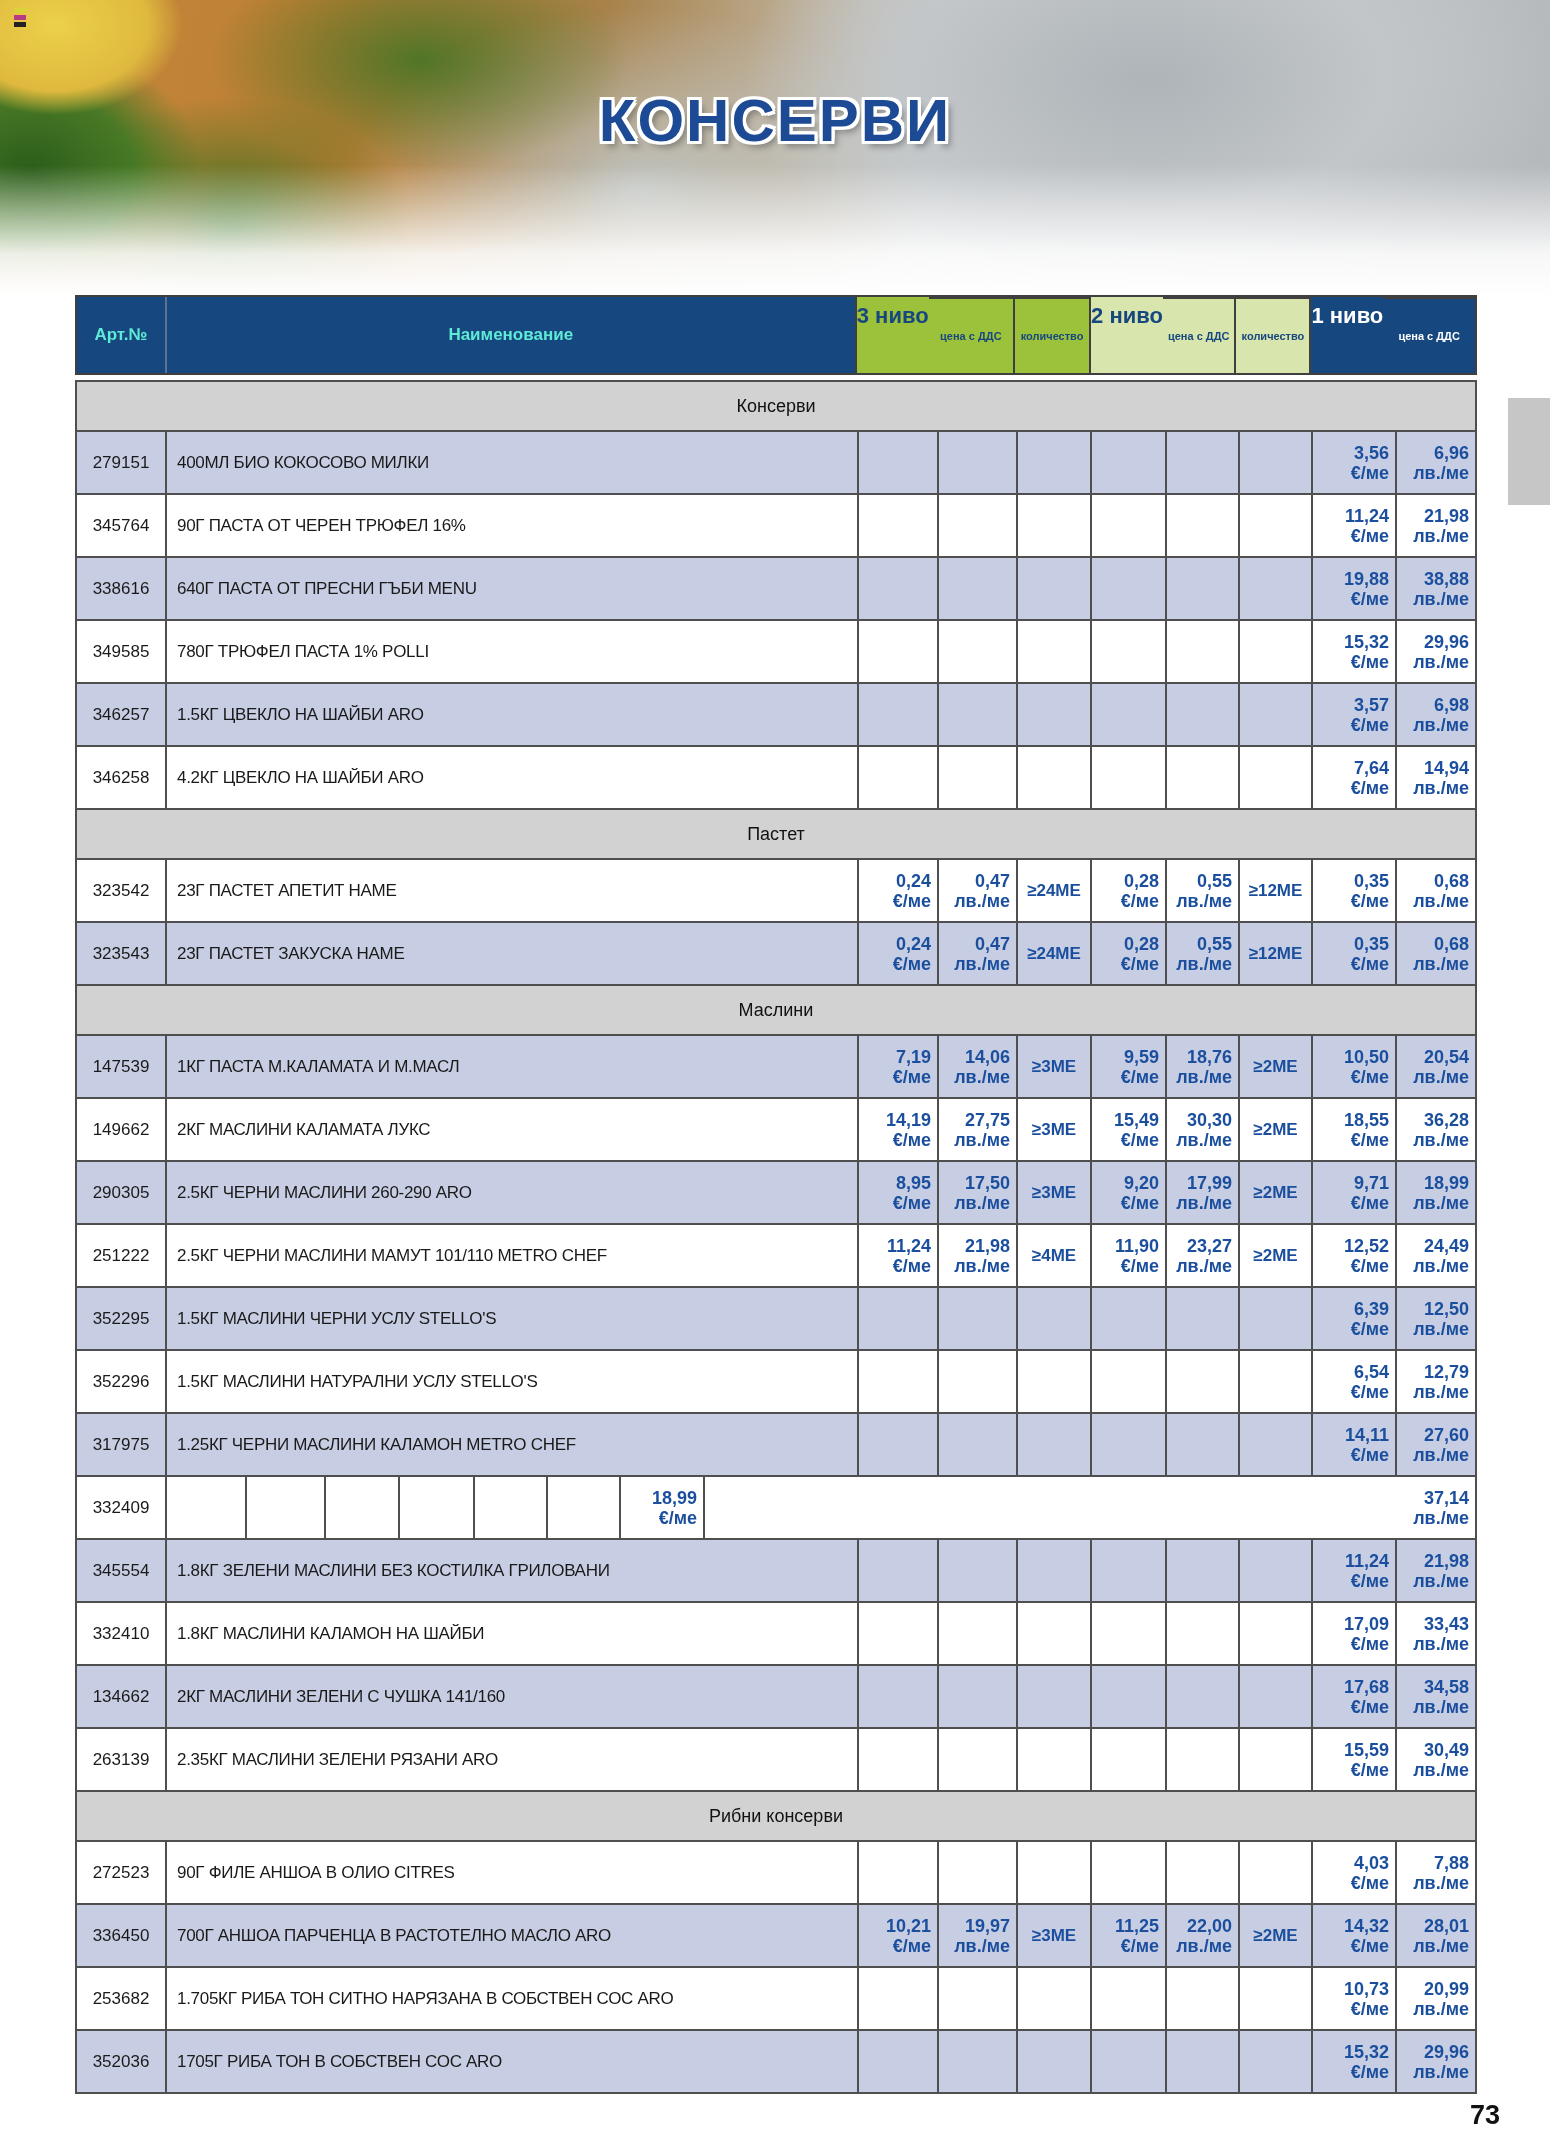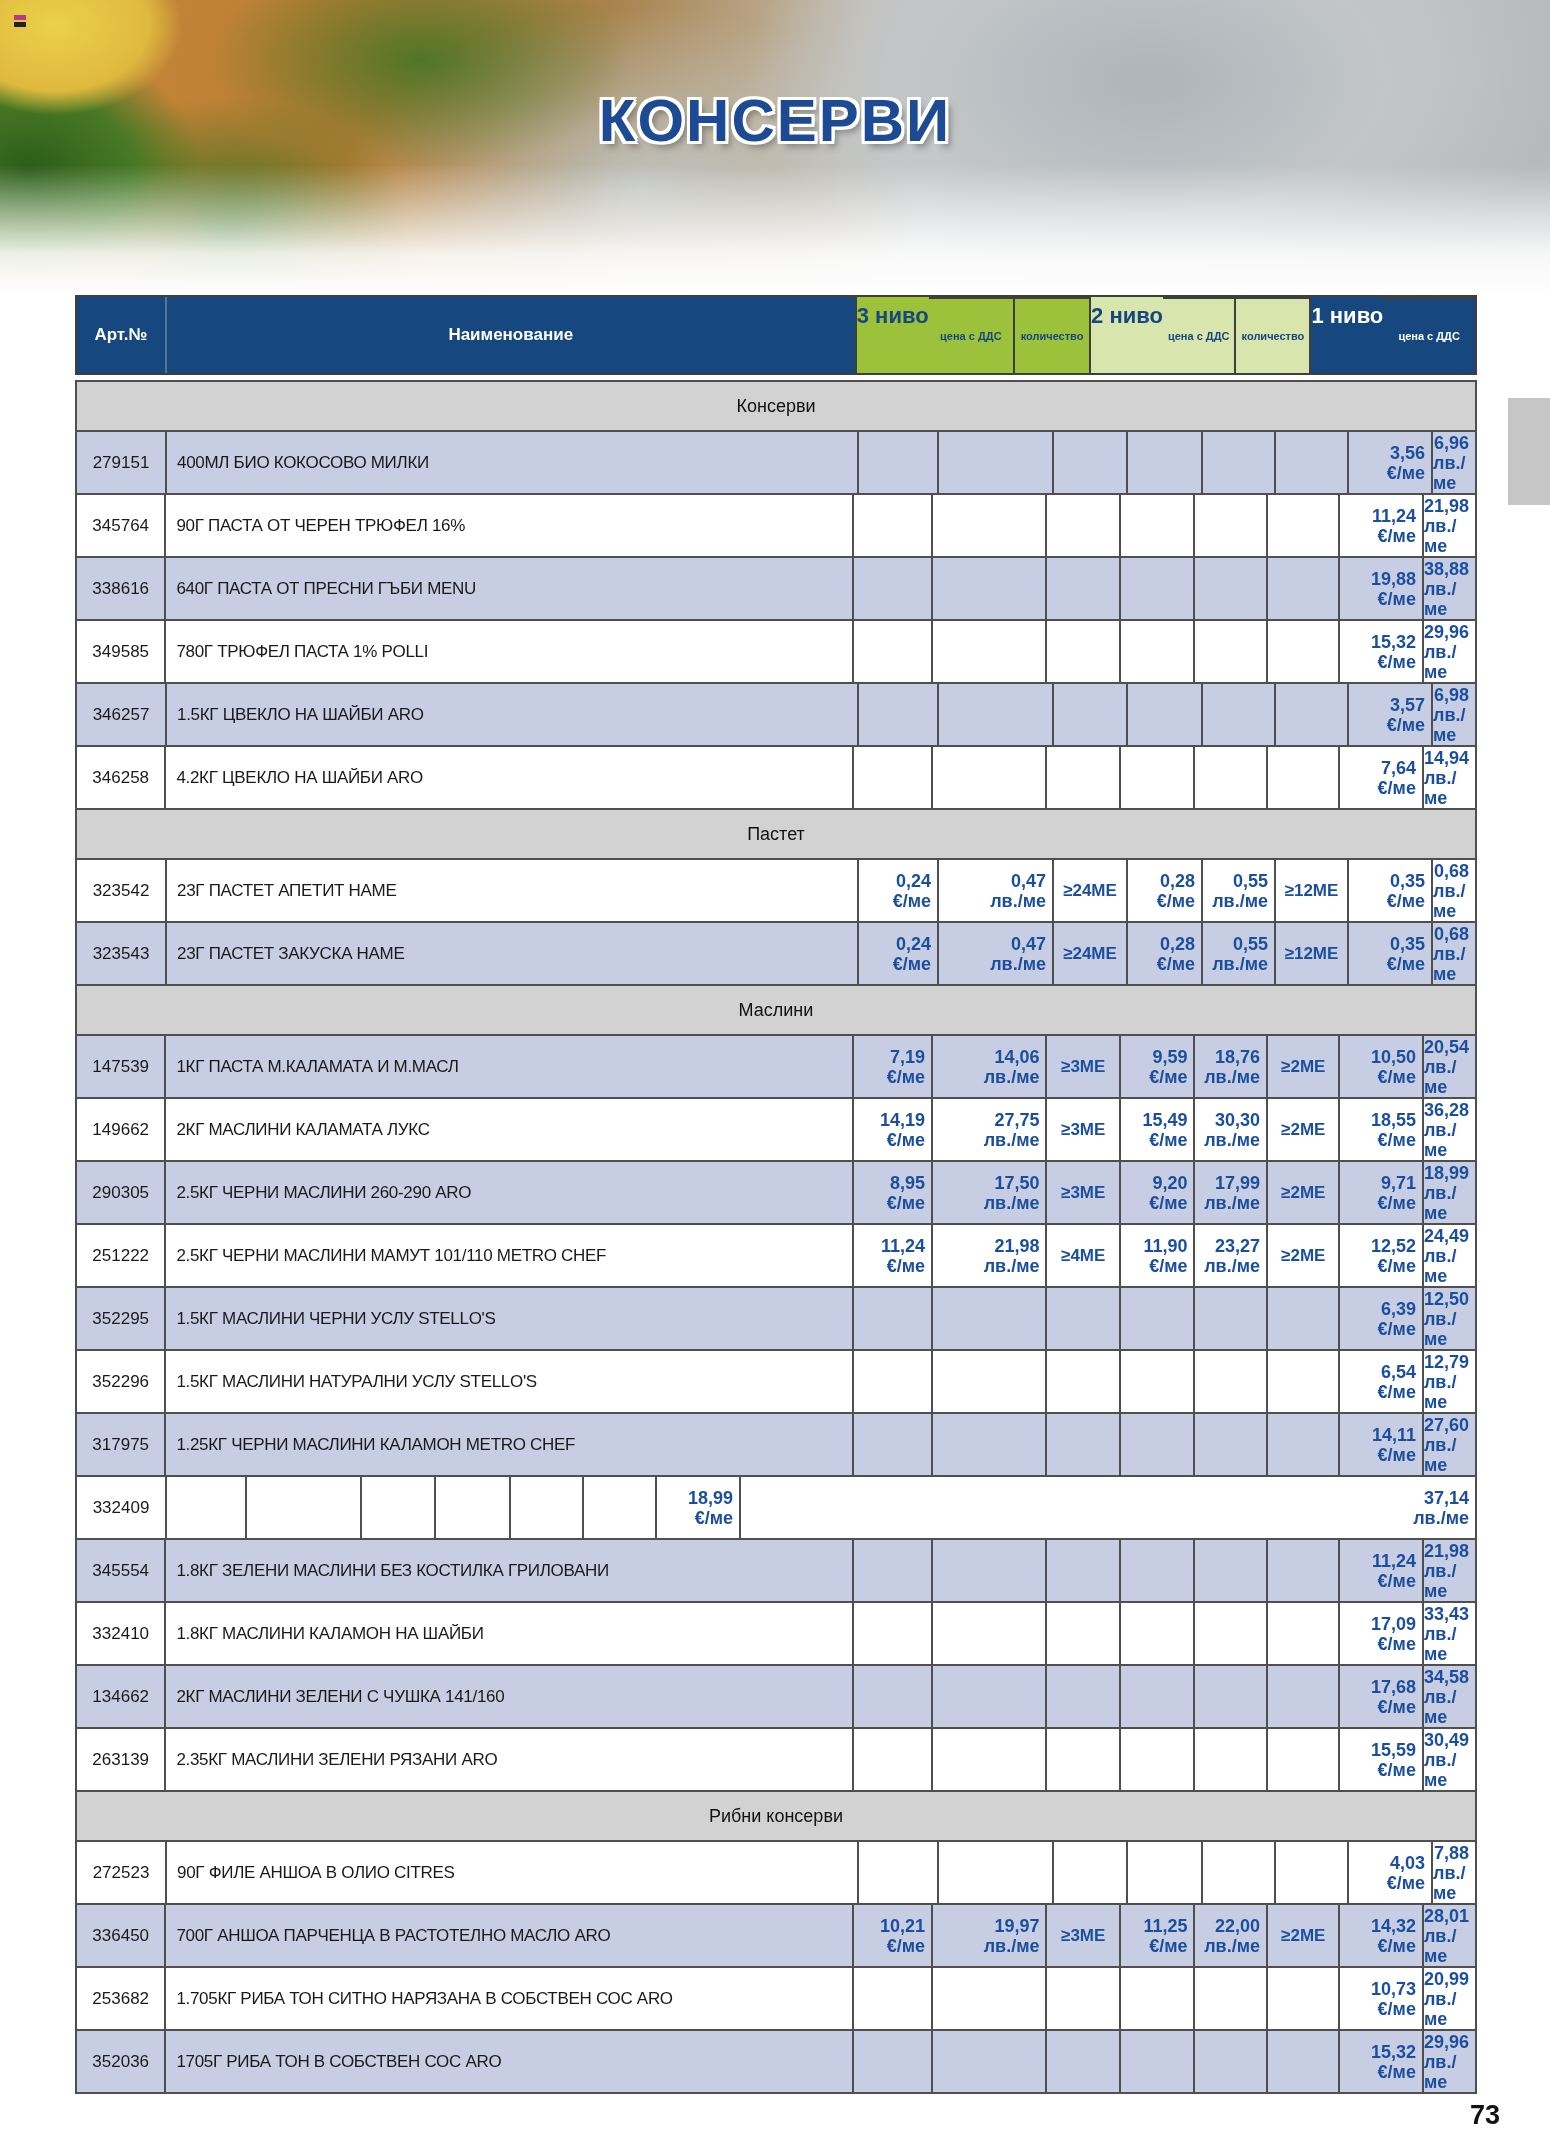--- a/index.html
+++ b/index.html
@@ -33,21 +33,21 @@
   .print-mark i{display:block;height:5px;margin-bottom:2px;}
   .print-mark i:nth-child(1){background:#d8d33a;}
   .print-mark i:nth-child(2){background:#b73a85;}
   .print-mark i:nth-child(3){background:#222;}
   
   .side-tab{position:absolute;left:1508px;top:398px;width:42px;height:107px;background:#c6c6c6;}
   
   .price-table{position:absolute;left:75px;top:295px;width:1402px;}
   .thead{display:flex;width:1402px;height:80px;box-sizing:border-box;border:2px solid #3f3f3f;background:#17477f;}
   .th{box-sizing:border-box;display:flex;align-items:center;justify-content:center;
-      color:#ffffff;font-weight:bold;font-size:17px;}
+      color:#5eead4;font-weight:bold;font-size:17px;}
   .th-art{width:90px;border-right:2px solid #5a7390;}
   .th-name{width:692px;border-right:2px solid #3f3f3f;}
   .lvl{box-sizing:border-box;display:flex;flex-direction:row;}
   .lvl3{width:235px;background:#9cc23c;border-right:2px solid #3f3f3f;}
   .lvl2{width:221px;background:#d8e5ad;border-right:2px solid #3f3f3f;text-align:right;}
   .lvl1{width:164px;background:#17477f;}
   .lvl-title{height:38px;display:flex;align-items:center;justify-content:center;
       font-size:22px;font-weight:bold;color:#17477f;}
   .lvl1 .lvl-title{color:#fff;}
   .lvl-sub{display:flex;flex:1;border-top:2px solid #3f3f3f;}
@@ -63,21 +63,21 @@
   #tbody > div{border-bottom:2px solid #4f4f4f;}
   #tbody > div:last-child{border-bottom:none;}
   .band{height:48px;display:flex;align-items:center;justify-content:center;
       background:#d2d2d2;font-size:18px;color:#111;}
   .row{display:flex;height:61px;background:#fff;}
   .row.shaded{background:#c7cee3;}
   .cell{box-sizing:border-box;border-right:2px solid #4f4f4f;display:flex;flex-direction:column;justify-content:center;}
   .cell:last-child{border-right:none;}
   .c-art{width:90px;align-items:center;font-size:17px;color:#1a1a1a;}
   .c-name{width:692px;align-items:flex-start;padding-left:10px;font-size:17px;letter-spacing:-0.3px;color:#1a1a1a;}
-  .c1{width:80px;}.c2{width:79px;margin-left:36px;}.c3{width:74px;}
+  .c1{width:80px;}.c2{width:79px;}.c3{width:74px;}
   .c4{width:75px;}.c5{width:73px;}.c6{width:73px;}
   .c7{width:84px;}.c8{width:84px;flex:1;}
   .pcell{align-items:flex-end;padding-right:6px;}
   .qcell{align-items:center;}
   .val,.unit{display:block;font-weight:bold;font-size:18px;line-height:20px;color:#1b4f9e;}
   .qty{font-weight:bold;font-size:17px;color:#1b4f9e;}
   
   .page-number{position:absolute;left:1440px;top:2100px;width:60px;text-align:right;
       font-size:27px;font-weight:bold;color:#111;}
 </style>

